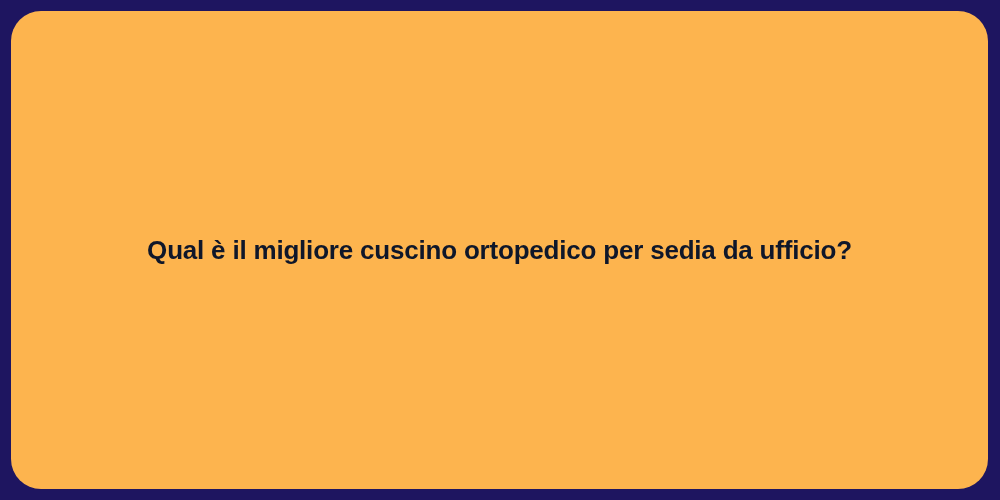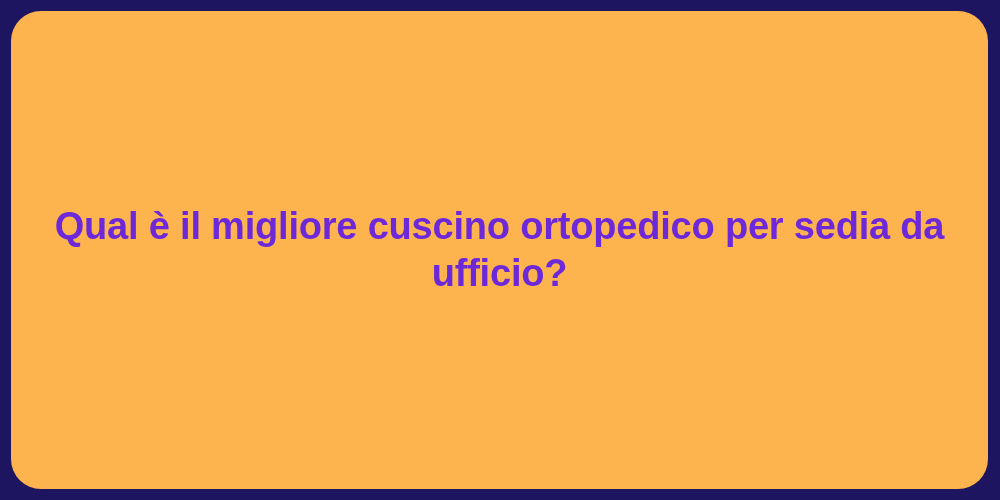--- a/index.html
+++ b/index.html
@@ -32,23 +32,23 @@
     border-radius: 30px;
     display: flex;
     align-items: center;
     justify-content: center;
     text-align: center;
     padding: 0 40px;
   }
 
   .headline {
     margin: 0;
-    color: #6d28d9;
+    color: #0f172a;
     font-family: "Liberation Sans", "DejaVu Sans", sans-serif;
-    font-size: 38px;
+    font-size: 26px;
     font-weight: 700;
     line-height: 1.25;
     letter-spacing: -0.2px;
     max-width: 900px;
     word-wrap: break-word;
   }
 </style>
 </head>
 <body>
 

